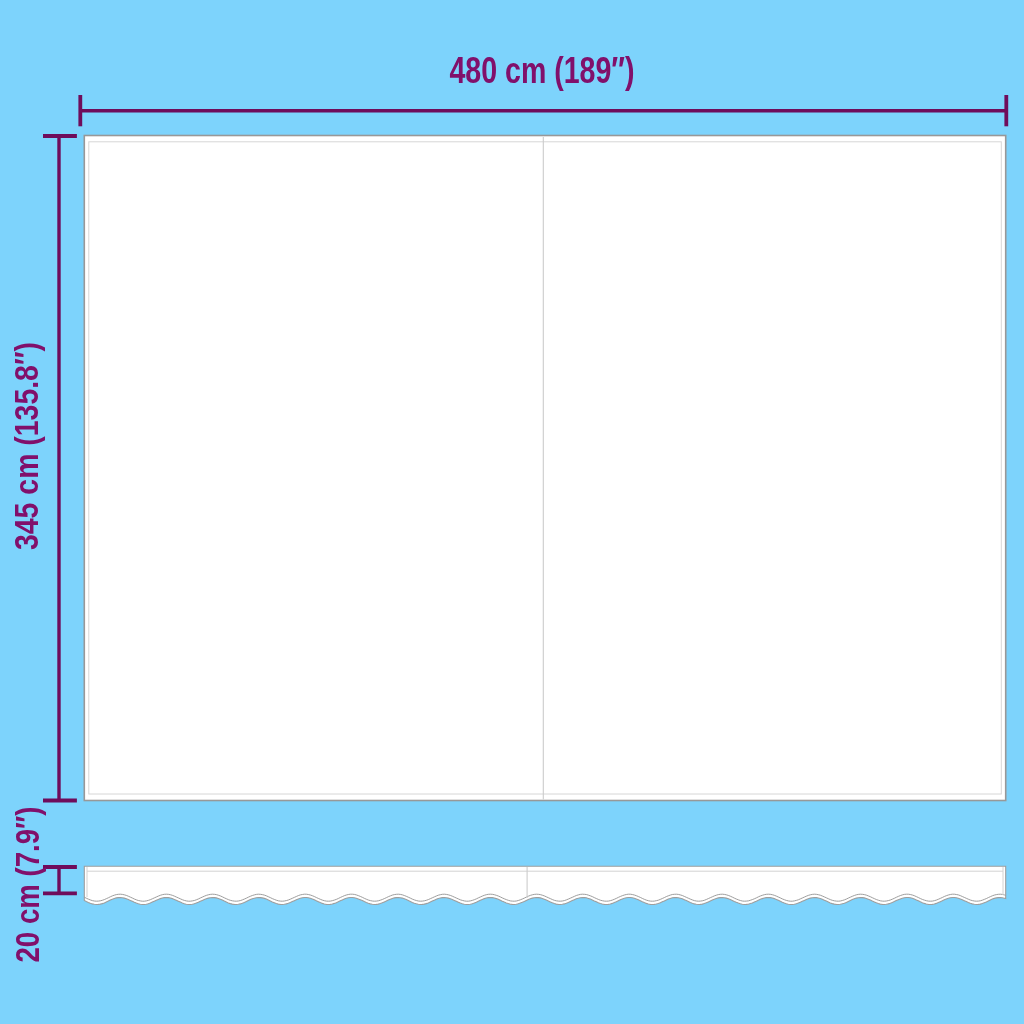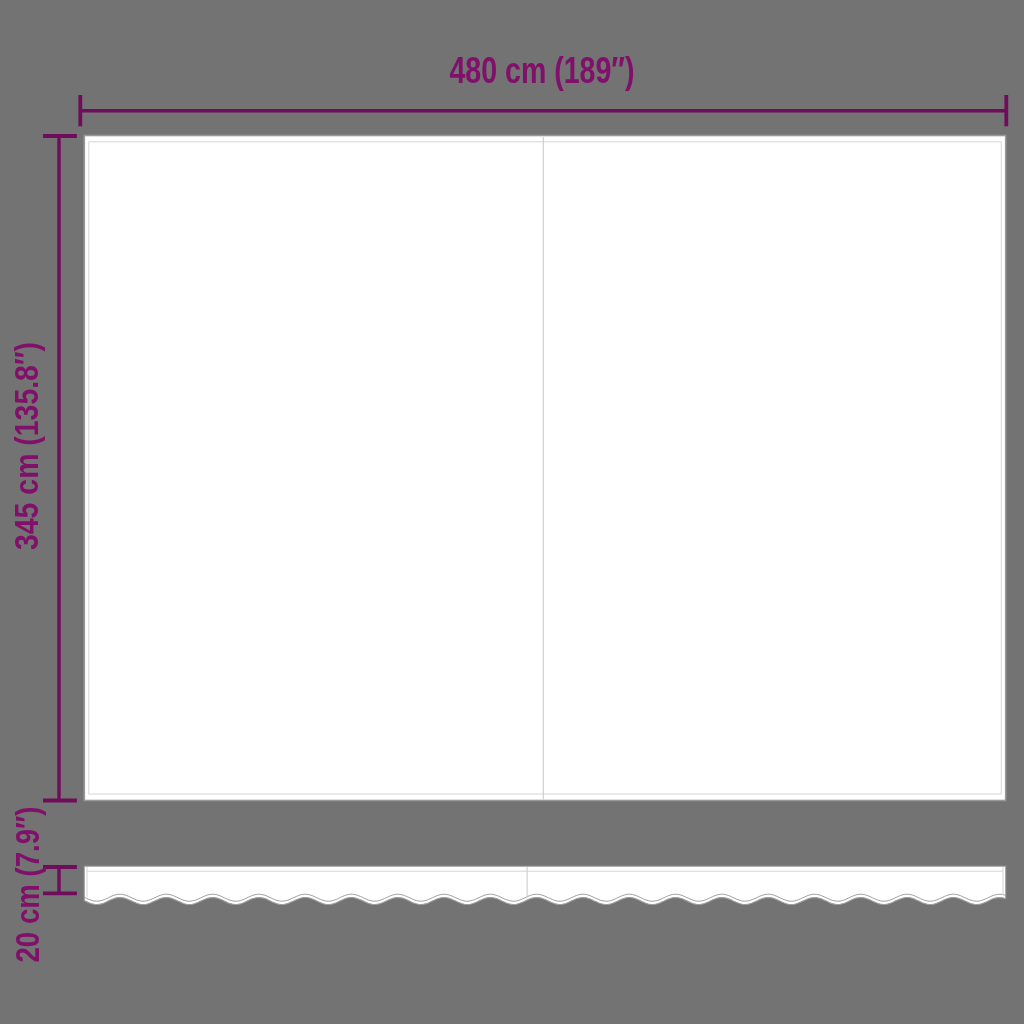--- a/index.html
+++ b/index.html
@@ -1,16 +1,16 @@
 <!DOCTYPE html>
 <html><head>
 <meta charset="utf-8">
 <style>
   html,body { margin:0; padding:0; background:#ffffff; }
-  .page { position:relative; width:1024px; height:1024px; background:#737373;
+  .page { position:relative; width:1024px; height:1024px; background:#7dd3fc;
           font-family:"Liberation Sans", sans-serif; }
   svg { position:absolute; left:0; top:0; }
 </style>
 </head>
 <body>
 <div class="page">
 <svg width="1024" height="1024" viewBox="0 0 1024 1024">
 
   <rect x="84.3" y="135.5" width="921.4" height="665" fill="#ffffff" stroke="#989898" stroke-width="1.6"></rect>
 

